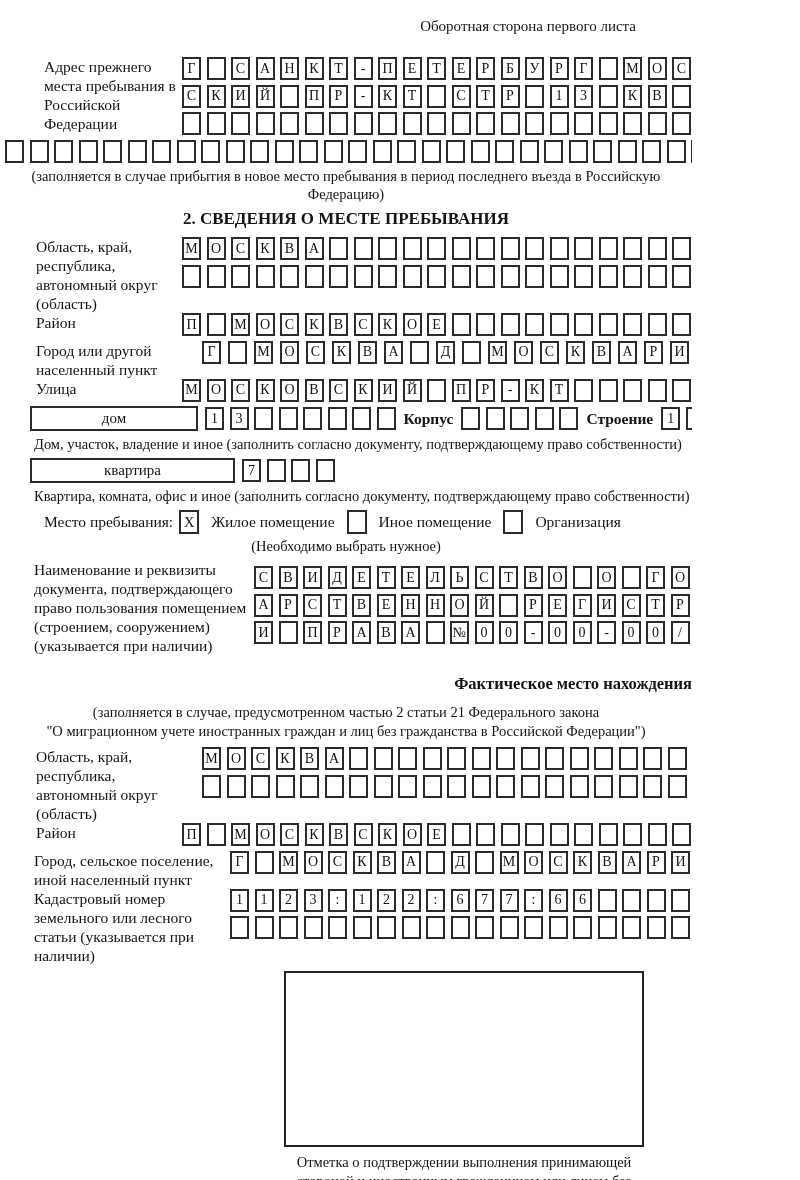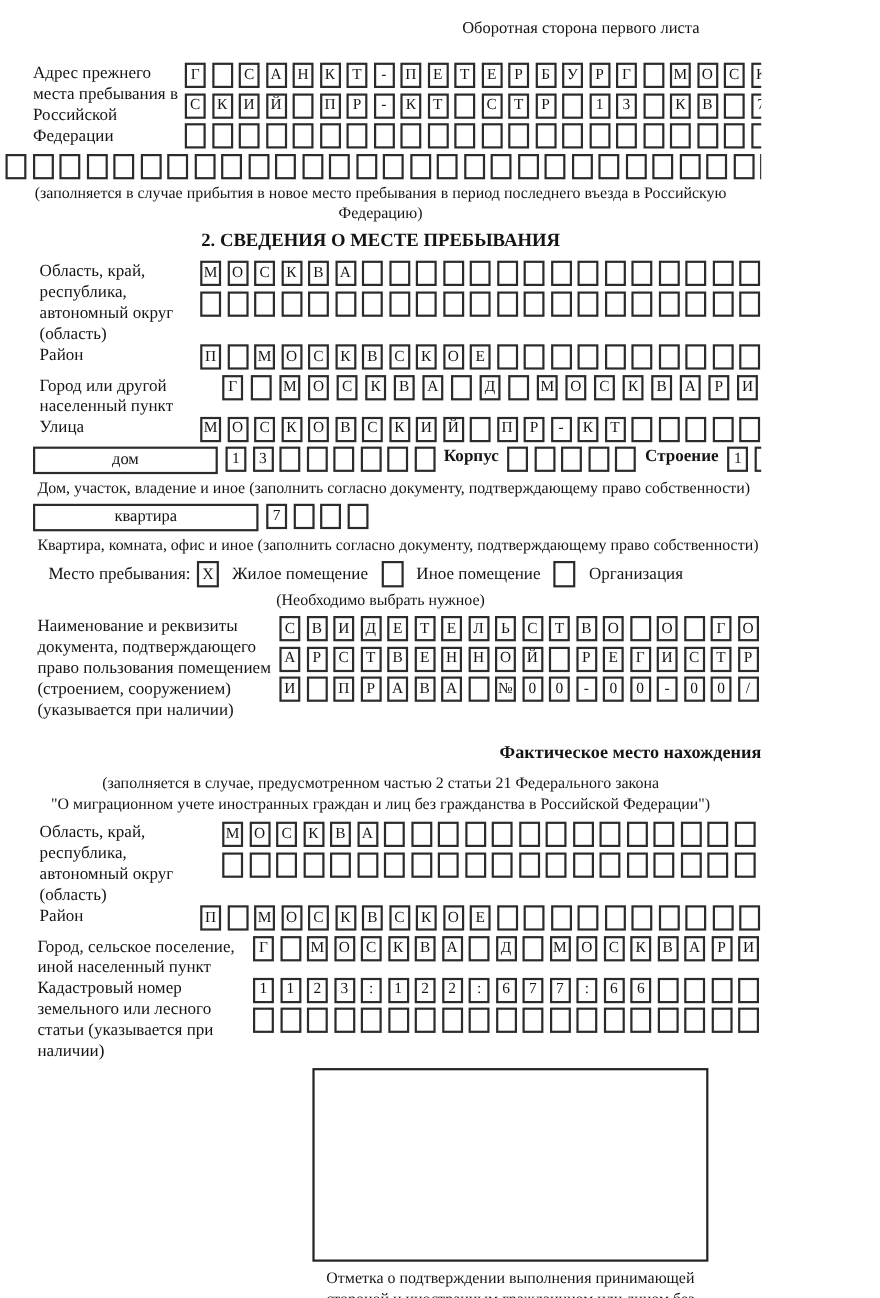--- a/index.html
+++ b/index.html
@@ -21,34 +21,34 @@
     font-size:14px; line-height:1; background:#fff;
   }
   .checkcell {
     width:20px; height:24px; border:2px solid #2b2b2b; flex:none; display:inline-flex;
     align-items:center; justify-content:center; font-size:14.5px;
   }
   .center-note { text-align:center; font-size:14.5px; line-height:18px; margin:1px 0 5px; }
   .caption { font-size:14.5px; line-height:18px; padding-left:34px; margin:0 0 5px; }
   .sec-title { text-align:center; font-weight:bold; font-size:17px; margin:6px 0 8px; }
 
-  .prev-block { margin-top:22px; padding-left:30px; }
+  .prev-block { margin-top:22px; padding-left:44px; }
   .prev-label { width:138px; }
   .overflow-row { margin-left:5px; }
 
   .fg { padding-left:36px;gap:24px; }
   .fg .flabel { width:122px; }
-  .fg-doc { padding-left:34px; margin-bottom:2px; }
+  .fg-doc { padding-left:34px; margin-bottom:2px;align-items:center; }
   .fg-doc .flabel { width:220px; }
   .fg-wide { padding-left:34px; }
   .fg-wide .flabel { width:196px; }
   .indent-20 { margin-left:20px; }
   .gap7 { gap:7px; }
 
-  .house-row { display:flex; padding-left:30px; margin-bottom:4px; }
+  .house-row { display:flex; align-items:center; padding-left:30px; margin-bottom:4px; }
   .named-box {
     border:2px solid #2b2b2b; height:25px; display:flex; align-items:center;
     justify-content:center; font-size:15px; flex:none;
   }
   .house-box { width:168px; margin-right:7px; }
   .apt-box { width:205px; margin-right:7px; }
   .inline-label { font-size:15.5px; margin:0 8px; flex:none;font-weight:bold; }
   .house-row .boxrow { margin-bottom:0; }
 
   .stay-row { display:flex; align-items:center; padding-left:44px; margin:5px 0 3px; font-size:15.5px; }

